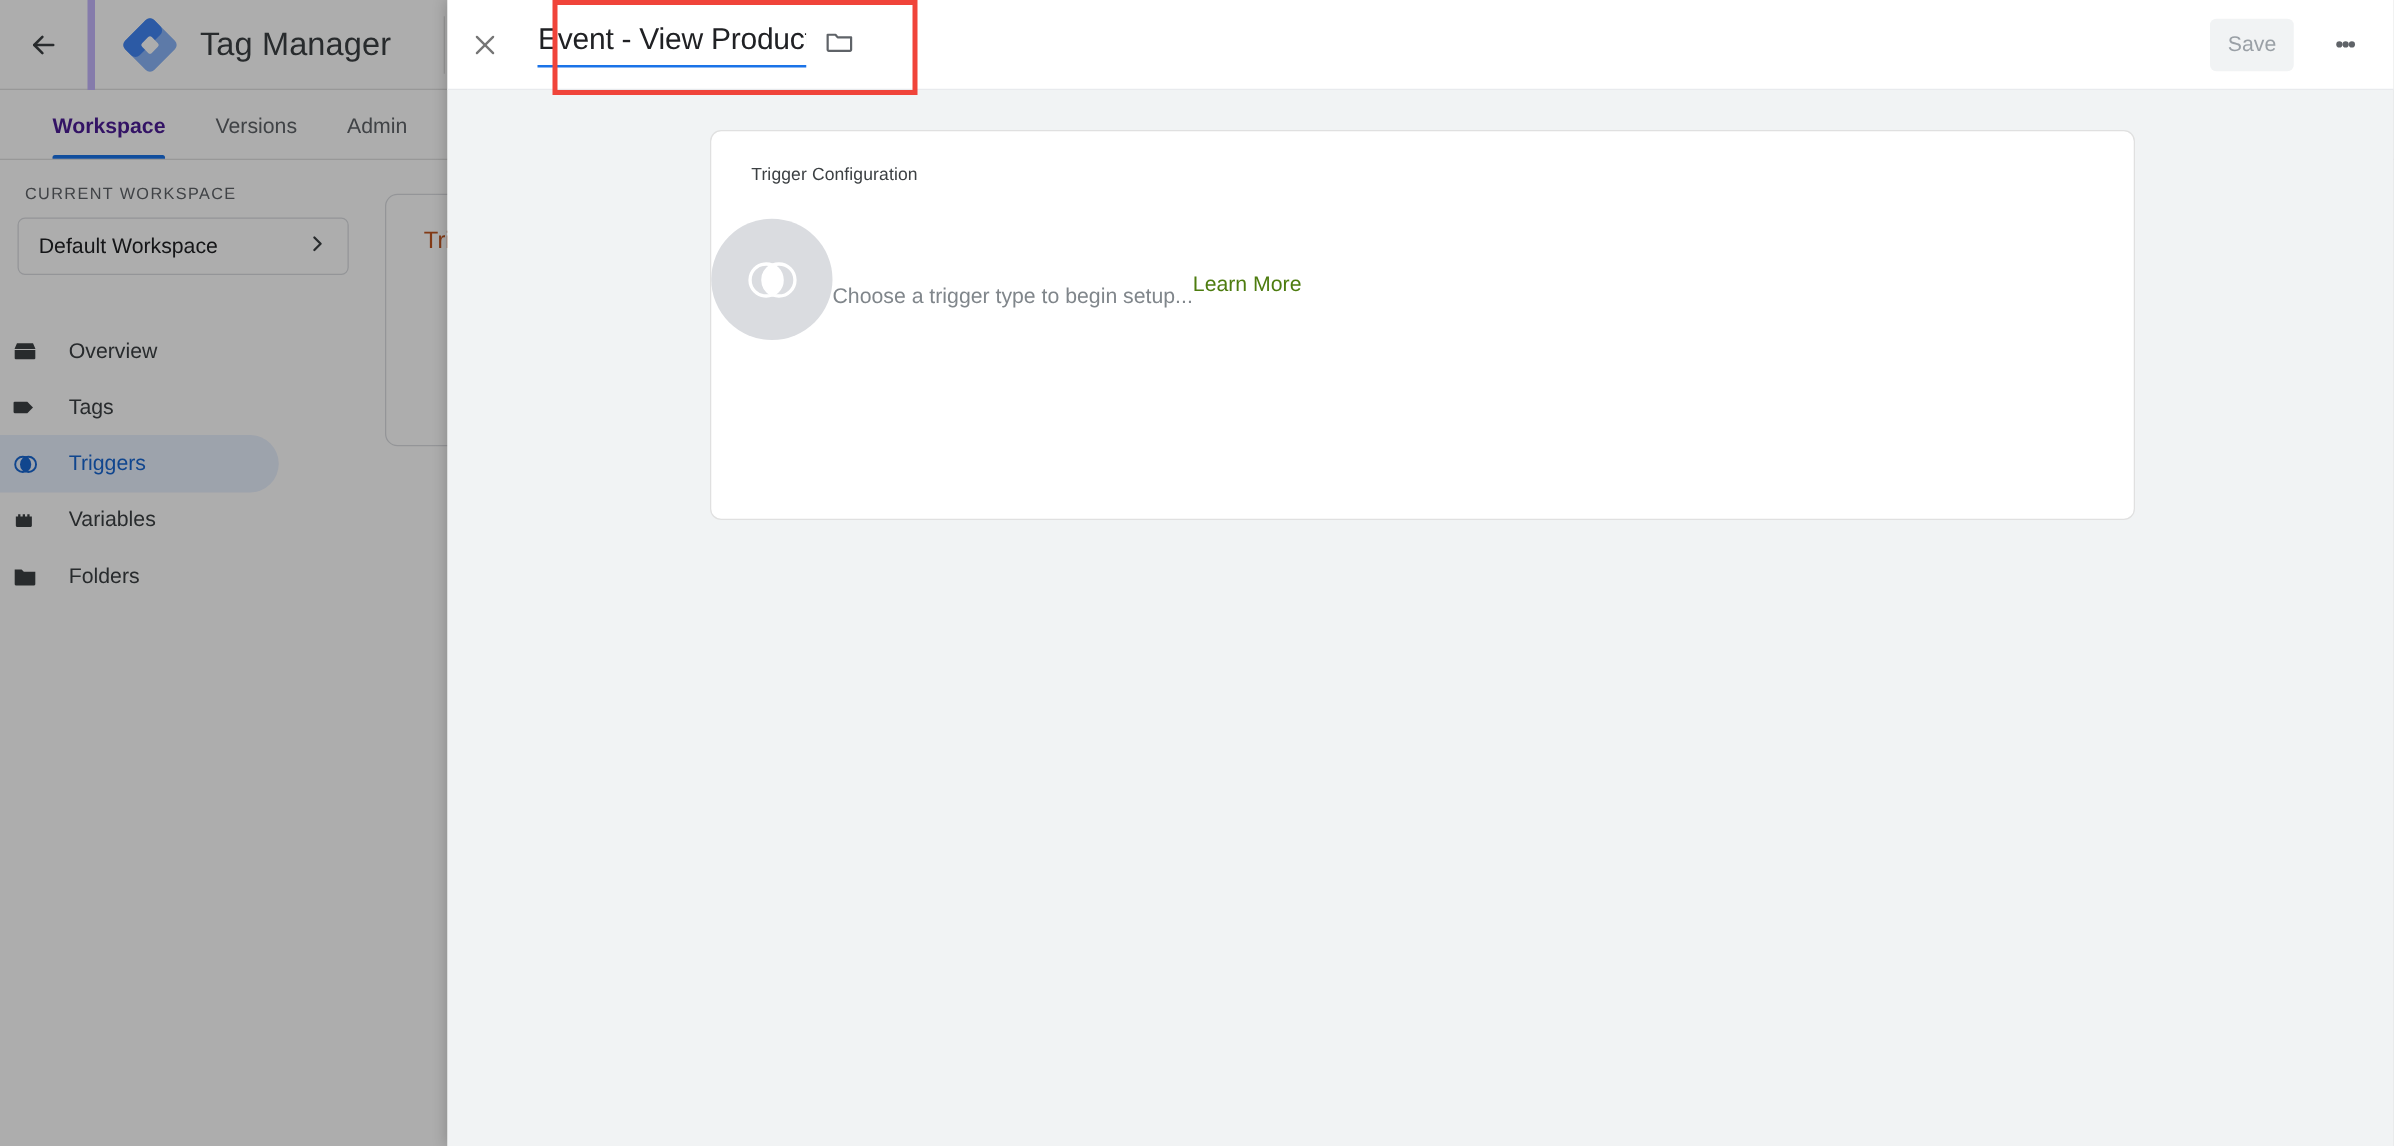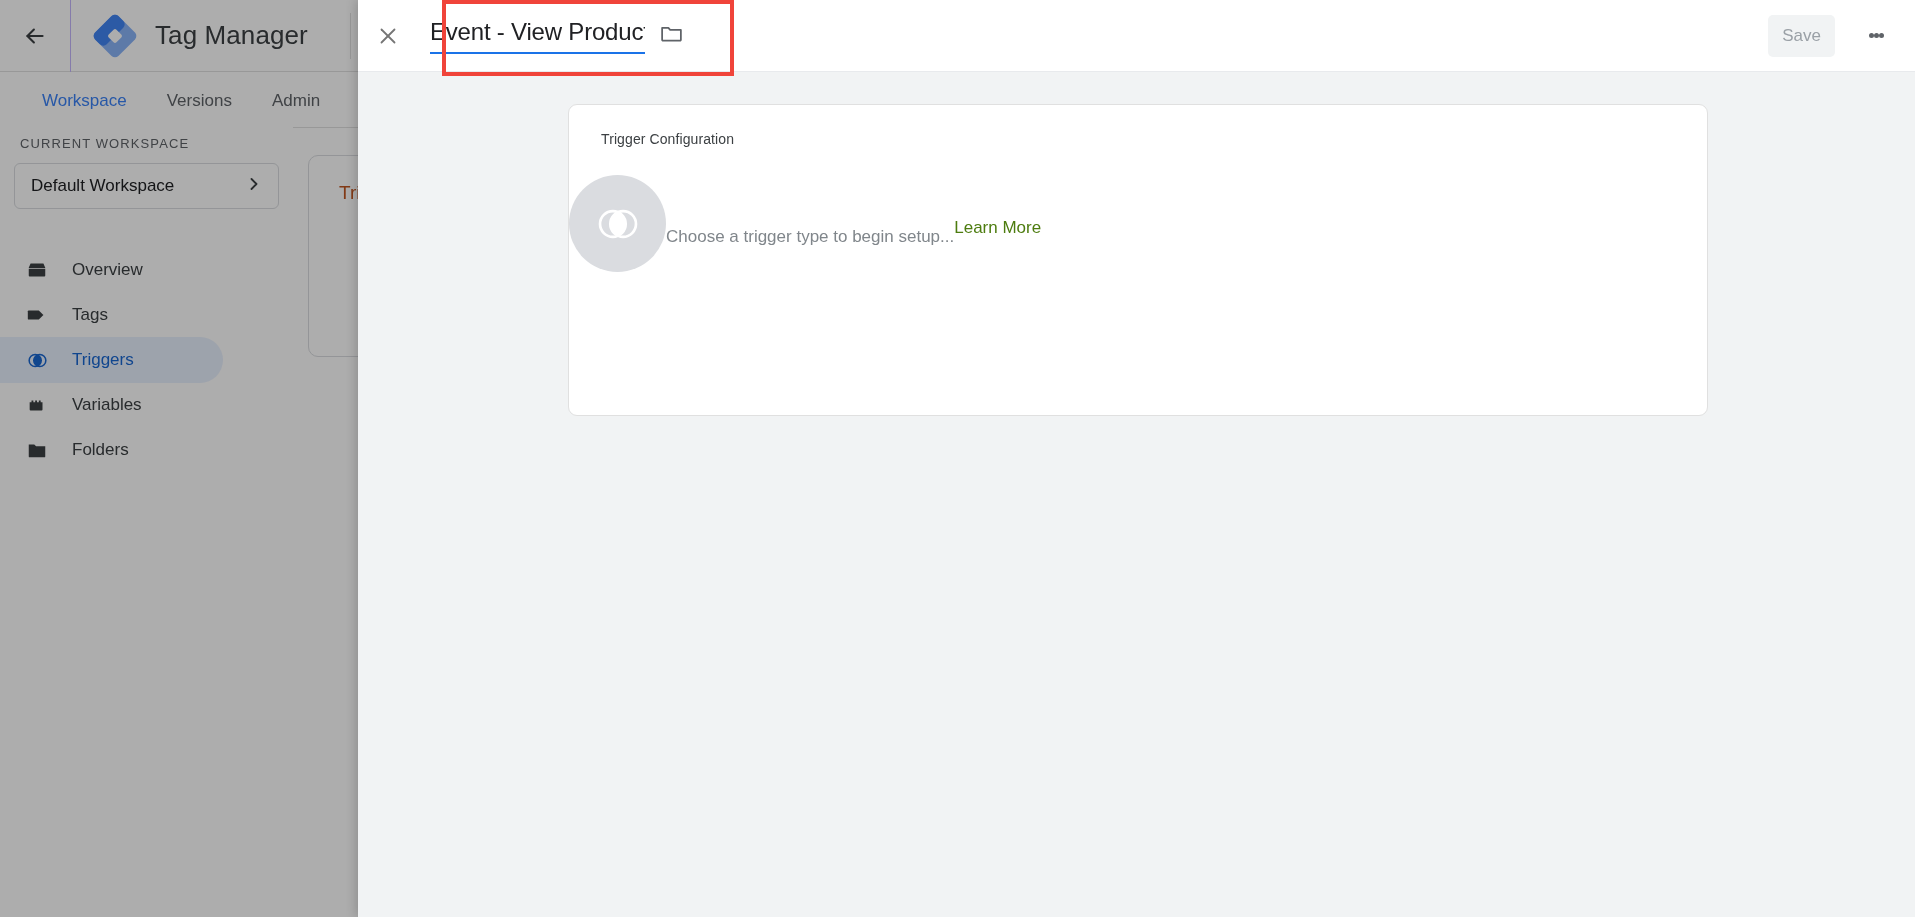--- a/index.html
+++ b/index.html
@@ -40,21 +40,21 @@
     display: flex;
     align-items: center;
     justify-content: center;
     color: #3c4043;
   }
   .gtm-logo-wrap {
     display: flex;
     align-items: center;
     height: 72px;
     padding-left: 22px;
-    border-left: 1px solid #c4b5fd;
+    border-left: 6px solid #c4b5fd;
   }
   .gtm-logo {
     width: 44px;
     height: 44px;
     margin-right: 18px;
   }
   .gtm-title {
     font-size: 26px;
     color: #3c4043;
     font-weight: 400;
@@ -96,34 +96,34 @@
     box-sizing: border-box;
   }
   .tab {
     font-size: 17px;
     color: #5f6368;
     padding: 0 20px 16px 20px;
     position: relative;
     white-space: nowrap;
   }
   .tab:first-child { margin-left: 22px; }
-  .tab.active { color: #3b82f6; font-weight: 400; }
+  .tab.active { color: #4c1d95; font-weight: 700; }
   .tab.active::after {
     content: "";
     position: absolute;
     left: 20px; right: 20px; bottom: 0;
     height: 3px;
     background: #1a73e8;
     border-radius: 2px 2px 0 0;
   }
 
   
   .left-nav {
     position: absolute;
-    top: 118px; left: 0;
+    top: 129px; left: 0;
     width: 293px;
     height: 788px;
     background: #ffffff;
     box-sizing: border-box;
     padding-top: 18px;
   }
   .nav-section-label {
     font-size: 13px;
     letter-spacing: 1.1px;
     color: #5f6368;
@@ -146,21 +146,21 @@
   .workspace-chip-name {
     font-size: 17px;
     color: #202124;
     font-weight: 500;
   }
   .nav-list { margin-top: 38px; }
   .nav-item {
     height: 46px;
     display: flex;
     align-items: center;
-    padding-left: 26px;
+    padding-left: 9px;
     border-radius: 0 24px 24px 0;
     margin-right: 70px;
     box-sizing: border-box;
   }
   .nav-item + .nav-item { margin-top: -1px; align-items: center; }
   .nav-item .nav-ico {
     width: 34px;
     display: flex;
     align-items: center;
     color: #3c4043;

